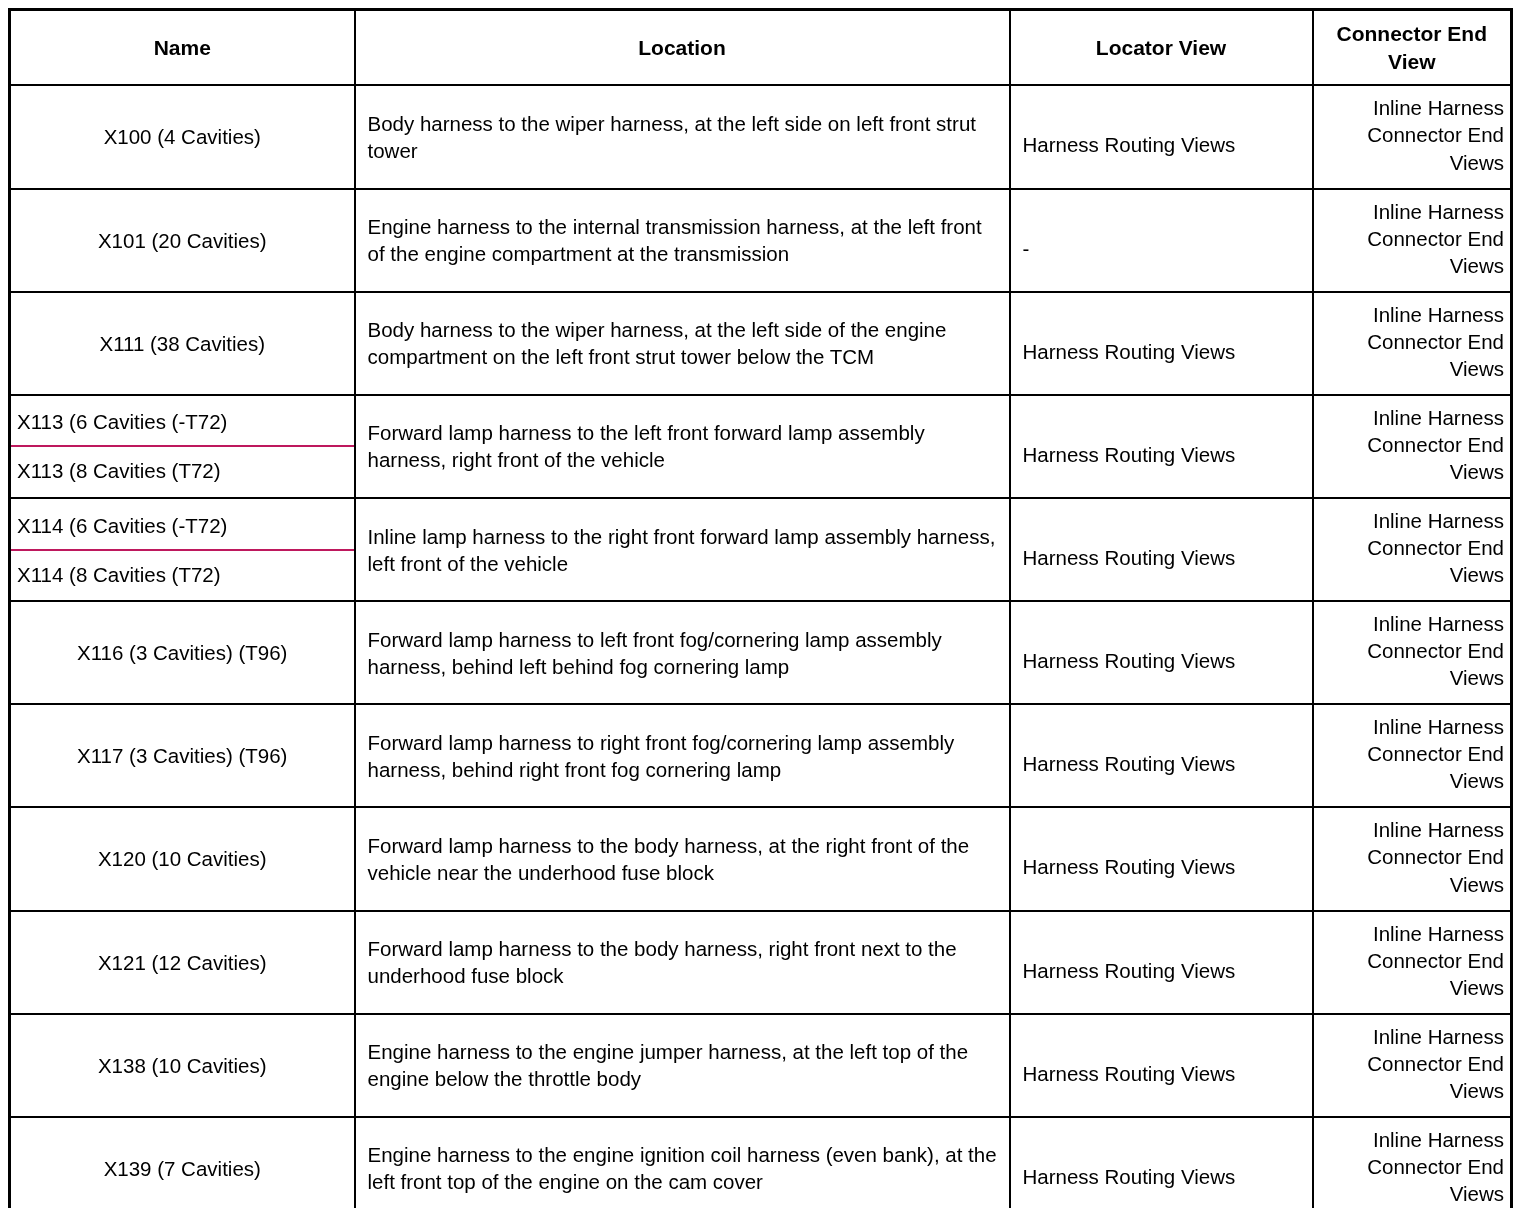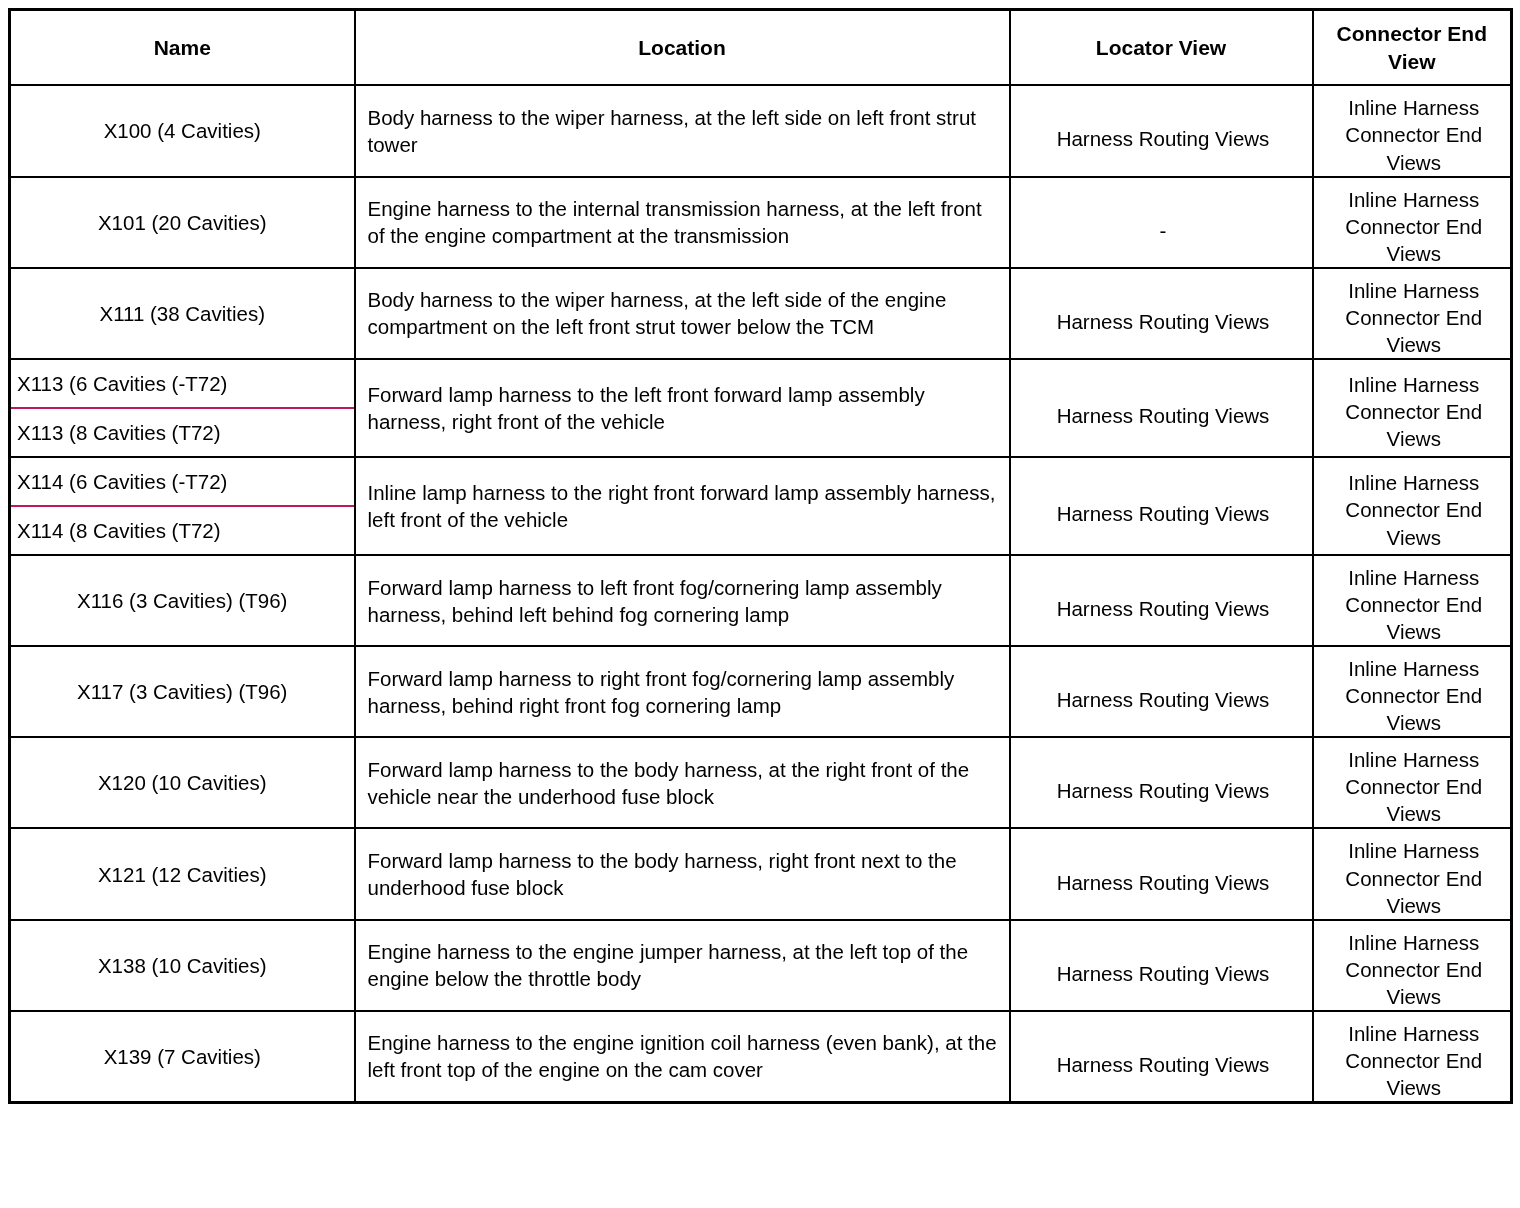--- a/index.html
+++ b/index.html
@@ -45,26 +45,26 @@
   }
   td.name-cell {
     text-align: center;
     padding: 10px 6px;
   }
   td.loc-cell {
     text-align: left;
     padding: 10px 10px 10px 12px;
   }
   td.locator-cell {
-    text-align: center;
+    text-align: left;
     padding: 26px 8px 10px 12px;
   }
   td.end-cell {
-    text-align: center;
-    padding: 8px 6px 0 10px;
+    text-align: right;
+    padding: 8px 6px 12px 10px;
   }
   
   td.name-split {
     padding: 0;
   }
   td.name-split .split-row {
     text-align: left;
     padding: 10px 6px;
   }
   td.name-split .split-row + .split-row {

